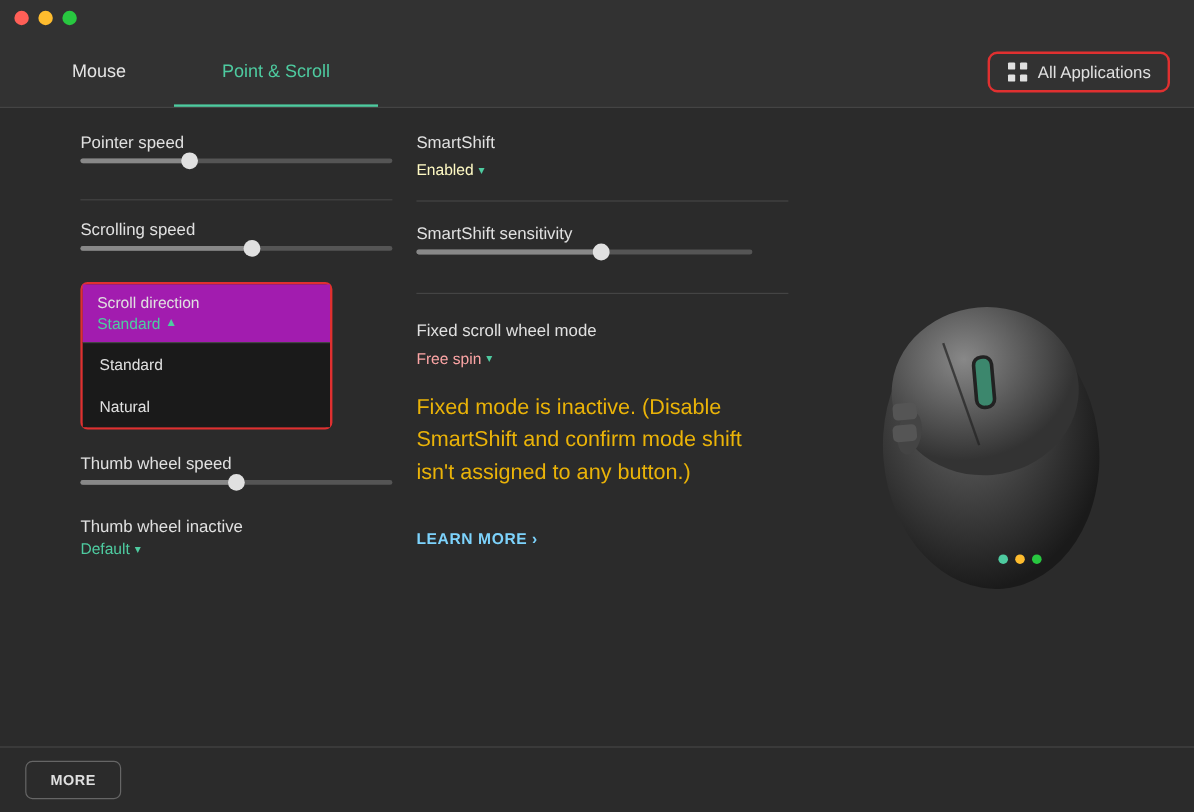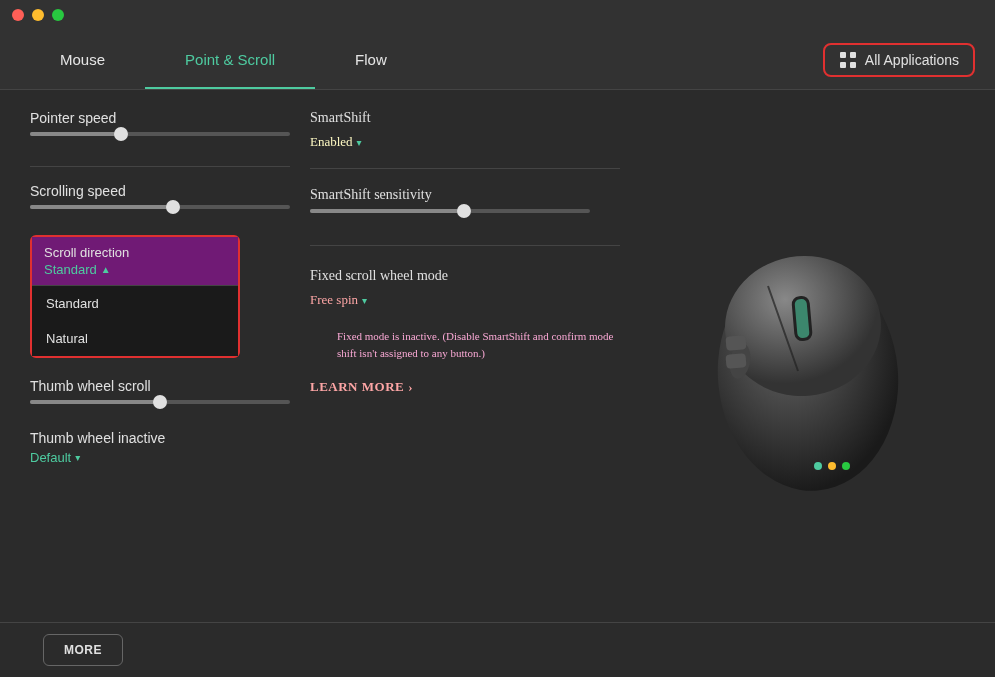--- a/index.html
+++ b/index.html
@@ -121,21 +121,21 @@
 
     
     .scroll-dir-container {
       position: relative;
       border: 2px solid #e03030;
       border-radius: 6px;
       width: 210px;
       margin-top: 4px;
     }
     .scroll-dir-header {
-      background: #701a75;
+      background: #a21caf;
       padding: 8px 12px;
       display: flex;
       align-items: center;
       justify-content: space-between;
       cursor: pointer;
     }
     .scroll-dir-value {
       font-size: 13px;
       color: #4ecba0;
       display: flex;
@@ -185,55 +185,54 @@
     }
 
     .fixed-scroll-row {
       display: flex;
       flex-direction: column;
       gap: 2px;
       margin-top: 4px;
     }
 
     .note-text {
-      font-size: 11px;
-      color: #f9a8d4;
+      font-size: 18px;
+      color: #eab308;
       max-width: 280px;
       line-height: 1.5;
       margin-top: 6px;
-      margin-left: 27px;
     }
 
     .learn-more {
       font-size: 13px;
       font-weight: 700;
-      color: #fca5a5;
+      color: #7dd3fc;
       letter-spacing: 0.5px;
       display: flex;
       align-items: center;
       gap: 4px;
       cursor: pointer;
-      margin-top: 4px;
+      margin-top: 20px;
     }
 
     
     .mouse-image-area {
       flex: 0 0 300px;
       display: flex;
       align-items: center;
       justify-content: center;
     }
 
     
     .bottom-bar {
       background: #2b2b2b;
       height: 55px;
       display: flex;
       align-items: center;
-      padding: 0 43px;
+      padding: 0 21px;
       gap: 28px;
       border-top: 1px solid #444;
     }
     .btn-outline {
       border: 1px solid #666;
       border-radius: 6px;
       padding: 8px 20px;
       font-size: 12px;
       font-weight: 600;
       color: #e0e0e0;
@@ -263,38 +262,35 @@
   <div class="traffic-light tl-min"></div>
   <div class="traffic-light tl-max"></div>
 </div>
 
 <div class="tab-bar">
   <div class="tab">
     <span>Mouse</span>
   </div>
   <div class="tab active">
     <span>Point &amp; Scroll</span>
-  </div>
-  <div class="tab">
-    <span>Flow</span>
   </div>
   <button class="all-apps-btn">
     <svg viewBox="0 0 18 18" fill="currentColor">
       <rect x="1" y="1" width="6" height="6" rx="1"></rect>
       <rect x="11" y="1" width="6" height="6" rx="1"></rect>
       <rect x="1" y="11" width="6" height="6" rx="1"></rect>
       <rect x="11" y="11" width="6" height="6" rx="1"></rect>
     </svg>
     <span>All Applications</span>
   </button>
 </div>
 
 <div style="display:flex; height: calc(677px - 30px - 60px - 55px);">
 
-  <div class="left-col" style="padding: 20px 10px 10px 30px;">
+  <div class="left-col" style="padding: 20px 10px 10px 30px; margin-left: 37px;">
 
     <div>
       <div class="setting-label">Pointer speed</div>
       <div class="slider-track">
         <div class="slider-fill" style="width: 35%;"></div>
         <div class="slider-thumb" style="left: 35%;"></div>
       </div>
     </div>
 
     <div class="section-divider"></div>
@@ -321,38 +317,38 @@
         <div class="scroll-dir-option">
           <span>Standard</span>
         </div>
         <div class="scroll-dir-option">
           <span>Natural</span>
         </div>
       </div>
     </div>
 
     <div class="thumb-wheel-section" style="margin-top: 12px;">
-      <div class="setting-label">Thumb wheel scroll</div>
+      <div class="setting-label">Thumb wheel speed</div>
       <div class="slider-track">
         <div class="slider-fill" style="width: 50%;"></div>
         <div class="slider-thumb" style="left: 50%;"></div>
       </div>
     </div>
 
     <div style="margin-top: 4px;">
       <div class="setting-label">Thumb wheel inactive</div>
       <div class="dropdown-value">
         <span>Default</span>
         <span class="chevron">▾</span>
       </div>
     </div>
 
   </div>
 
-  <div class="right-col" style="padding-top: 20px; max-width: 320px; font-family: Liberation Serif, serif;">
+  <div class="right-col" style="padding-top: 20px; max-width: 320px;">
 
     <div class="smartshift-row">
       <div class="setting-label">SmartShift</div>
       <div class="dropdown-value">
         <span style="color: #fef9c3;">Enabled</span>
         <span class="chevron" style="color: #4ecba0;">▾</span>
       </div>
     </div>
 
     <div class="right-divider"></div>

